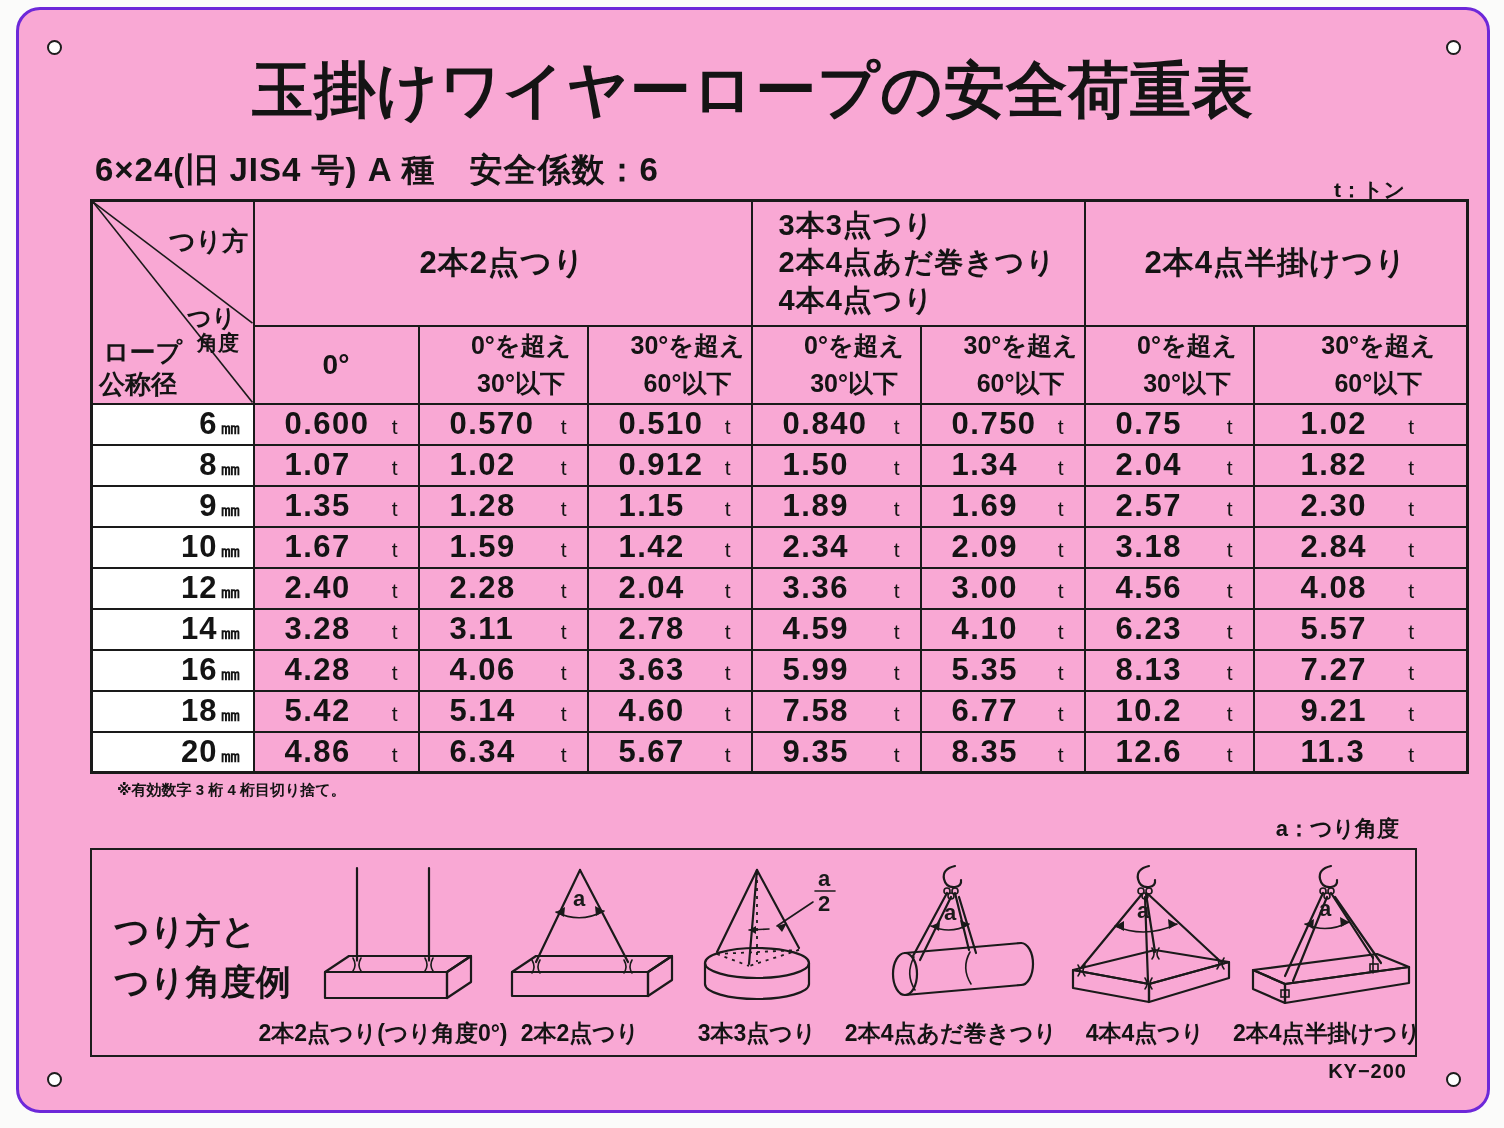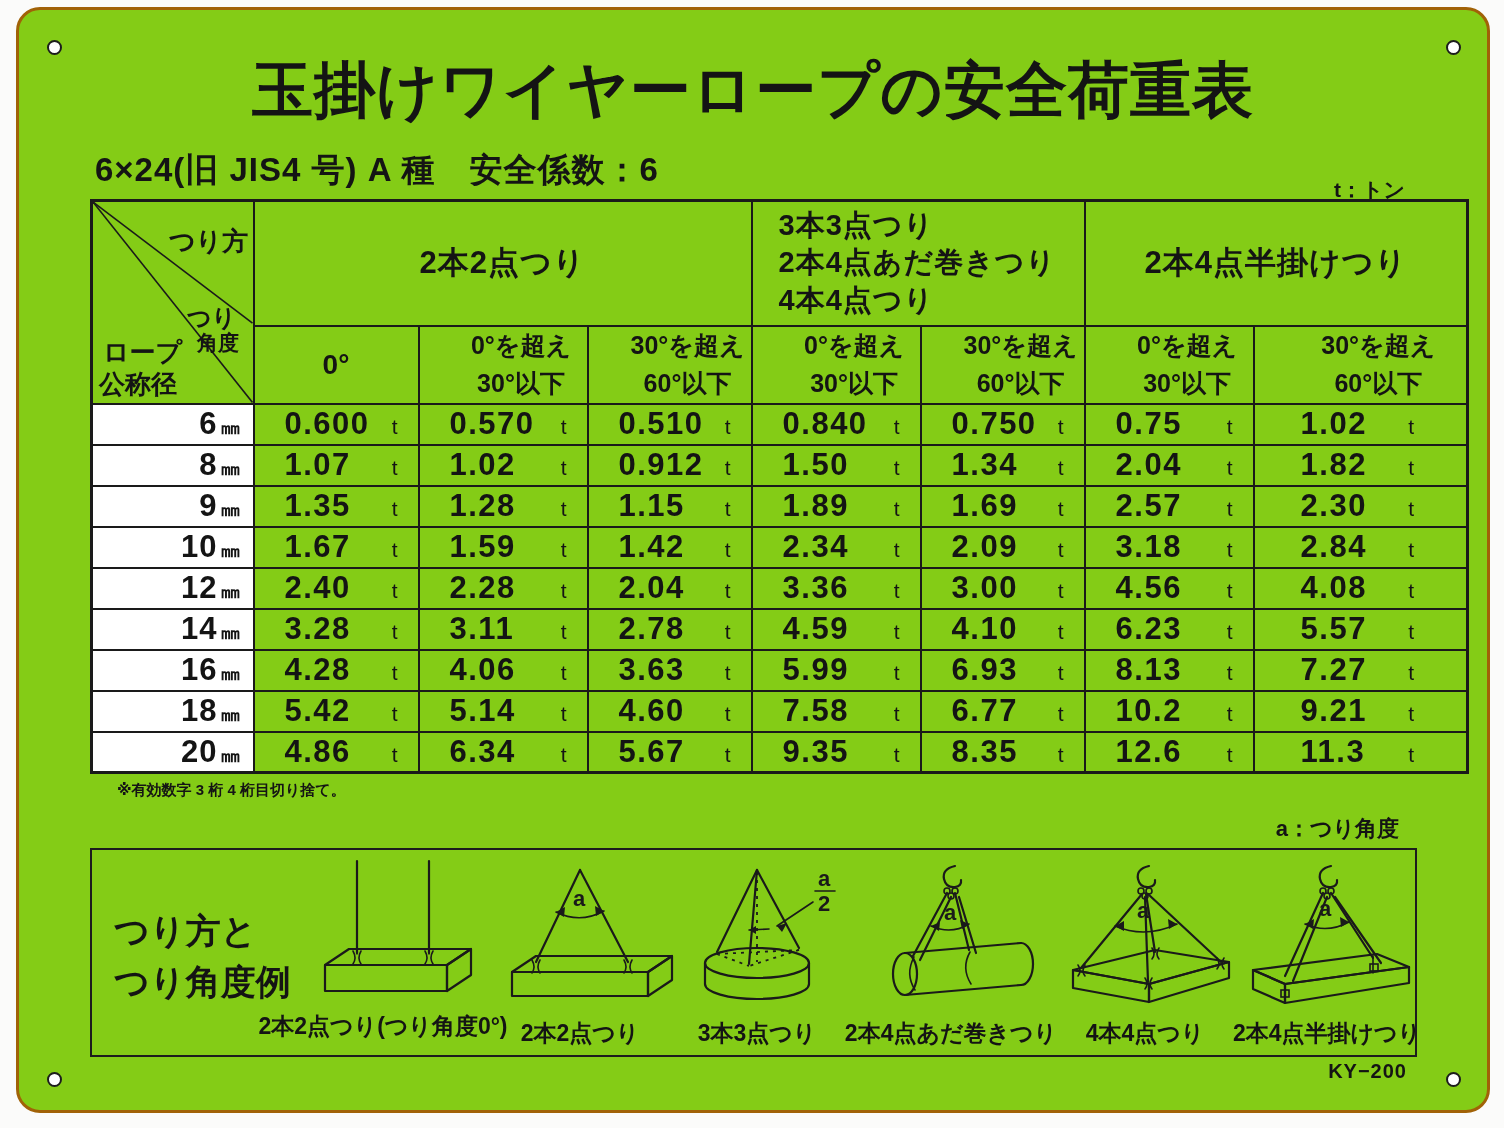--- a/index.html
+++ b/index.html
@@ -1,18 +1,18 @@
 <!DOCTYPE html>
 <html><head>
 <meta charset="utf-8">
 <style>
   * { box-sizing: border-box; margin: 0; padding: 0; }
   html,body { width:1504px; height:1128px; background:#fbfbfa; font-family:"Liberation Sans","DejaVu Sans",sans-serif; color:#141414; }
   .stage { position:relative; width:1504px; height:1128px; overflow:hidden; }
-  .panel { position:absolute; left:16px; top:7px; width:1474px; height:1106px; background:#84cc16; border:3px solid #a16207; border-radius:24px; }
+  .panel { position:absolute; left:16px; top:7px; width:1474px; height:1106px; background:#f9a8d4; border:3px solid #6d28d9; border-radius:24px; }
 
   .screw { position:absolute; width:15px; height:15px; border:2.5px solid #1d1d1d; border-radius:50%; background:#fff; }
   .screw.tl { left:28px;  top:30px; }
   .screw.tr { left:1427px; top:30px; }
   .screw.bl { left:28px;  top:1062px; }
   .screw.br { left:1427px; top:1062px; }
 
   .title { position:absolute; left:0; right:0; top:40px; text-align:center; font-size:61px; font-weight:900; letter-spacing:1px; }
   .subtitle { position:absolute; left:76px; top:138px; font-size:33px; font-weight:900; letter-spacing:1px; }
   .unit-note { position:absolute; right:82px; top:166px; font-size:21px; font-weight:700; }
@@ -53,21 +53,21 @@
   .load-table td:last-child .wrap { padding:0 52px 0 46px; }
 
   .notes { position:absolute; left:74px; top:770px; font-size:15px; font-weight:600; line-height:1.28;margin-left:24px; }
   .angle-note { position:absolute; right:88px; top:804px; font-size:22px; font-weight:700; }
 
   
   .legend-box { position:absolute; left:71px; top:838px; width:1327px; height:209px; border:2.5px solid #1d1d1d; display:flex; align-items:stretch; }
   .legend-heading { width:178px; padding:56px 0 0 22px; font-size:35px; font-weight:900; line-height:1.45; white-space:nowrap; }
   .legend-item { display:flex; flex-direction:column; align-items:center; justify-content:flex-end; padding-bottom:6px; }
   .legend-item svg { width:200px; height:152px; }
-  .li-1 { width:226px;justify-content:center; } .li-2 { width:168px; } .li-3 { width:186px; }
+  .li-1 { width:226px; } .li-2 { width:168px; } .li-3 { width:186px; }
   .li-4 { width:202px; } .li-5 { width:186px; } .li-6 { width:178px; }
   .legend-label { font-size:23px; font-weight:800; white-space:nowrap; margin-top:2px; }
 
   .model-number { position:absolute; right:80px; top:1050px; font-size:20px; font-weight:600; letter-spacing:1px; }
 
   .ill { stroke:#1a1a1a; stroke-width:2.2; fill:none; stroke-linecap:round; stroke-linejoin:round; }
   .ill-thin { stroke:#1a1a1a; stroke-width:1.6; fill:none; stroke-linecap:round; }
   .ill-dash { stroke:#1a1a1a; stroke-width:1.8; fill:none; stroke-dasharray:3 5; }
   .ill-fill { fill:#1a1a1a; stroke:none; }
   .ill-text { font-family:"Liberation Sans",sans-serif; font-size:22px; font-weight:700; fill:#1a1a1a; stroke:none; }
@@ -476,21 +476,21 @@
               </div>
             </td>
             <td class="val-cell">
               <div class="wrap">
                 <span class="val-num">5.99</span>
                 <span class="val-unit">t</span>
               </div>
             </td>
             <td class="val-cell">
               <div class="wrap">
-                <span class="val-num">6.93</span>
+                <span class="val-num">5.35</span>
                 <span class="val-unit">t</span>
               </div>
             </td>
             <td class="val-cell">
               <div class="wrap">
                 <span class="val-num">8.13</span>
                 <span class="val-unit">t</span>
               </div>
             </td>
             <td class="val-cell">

